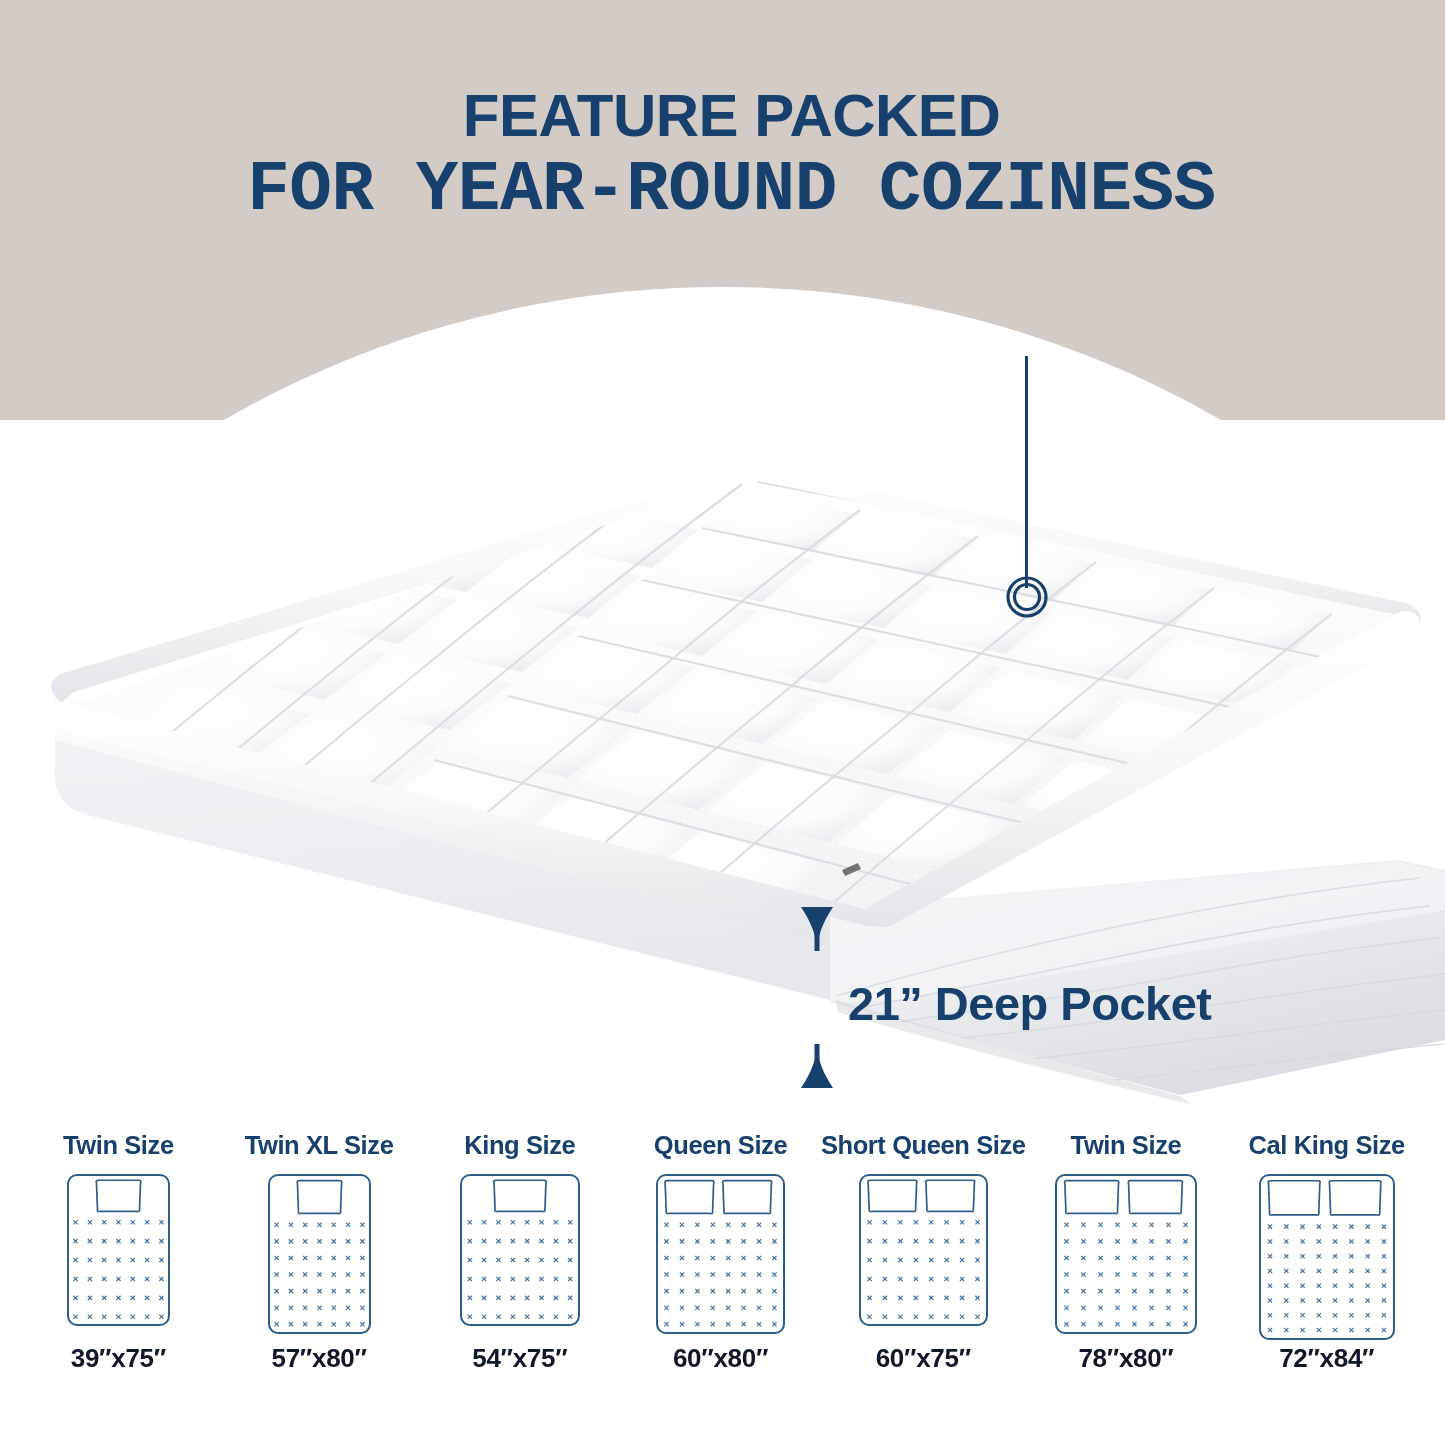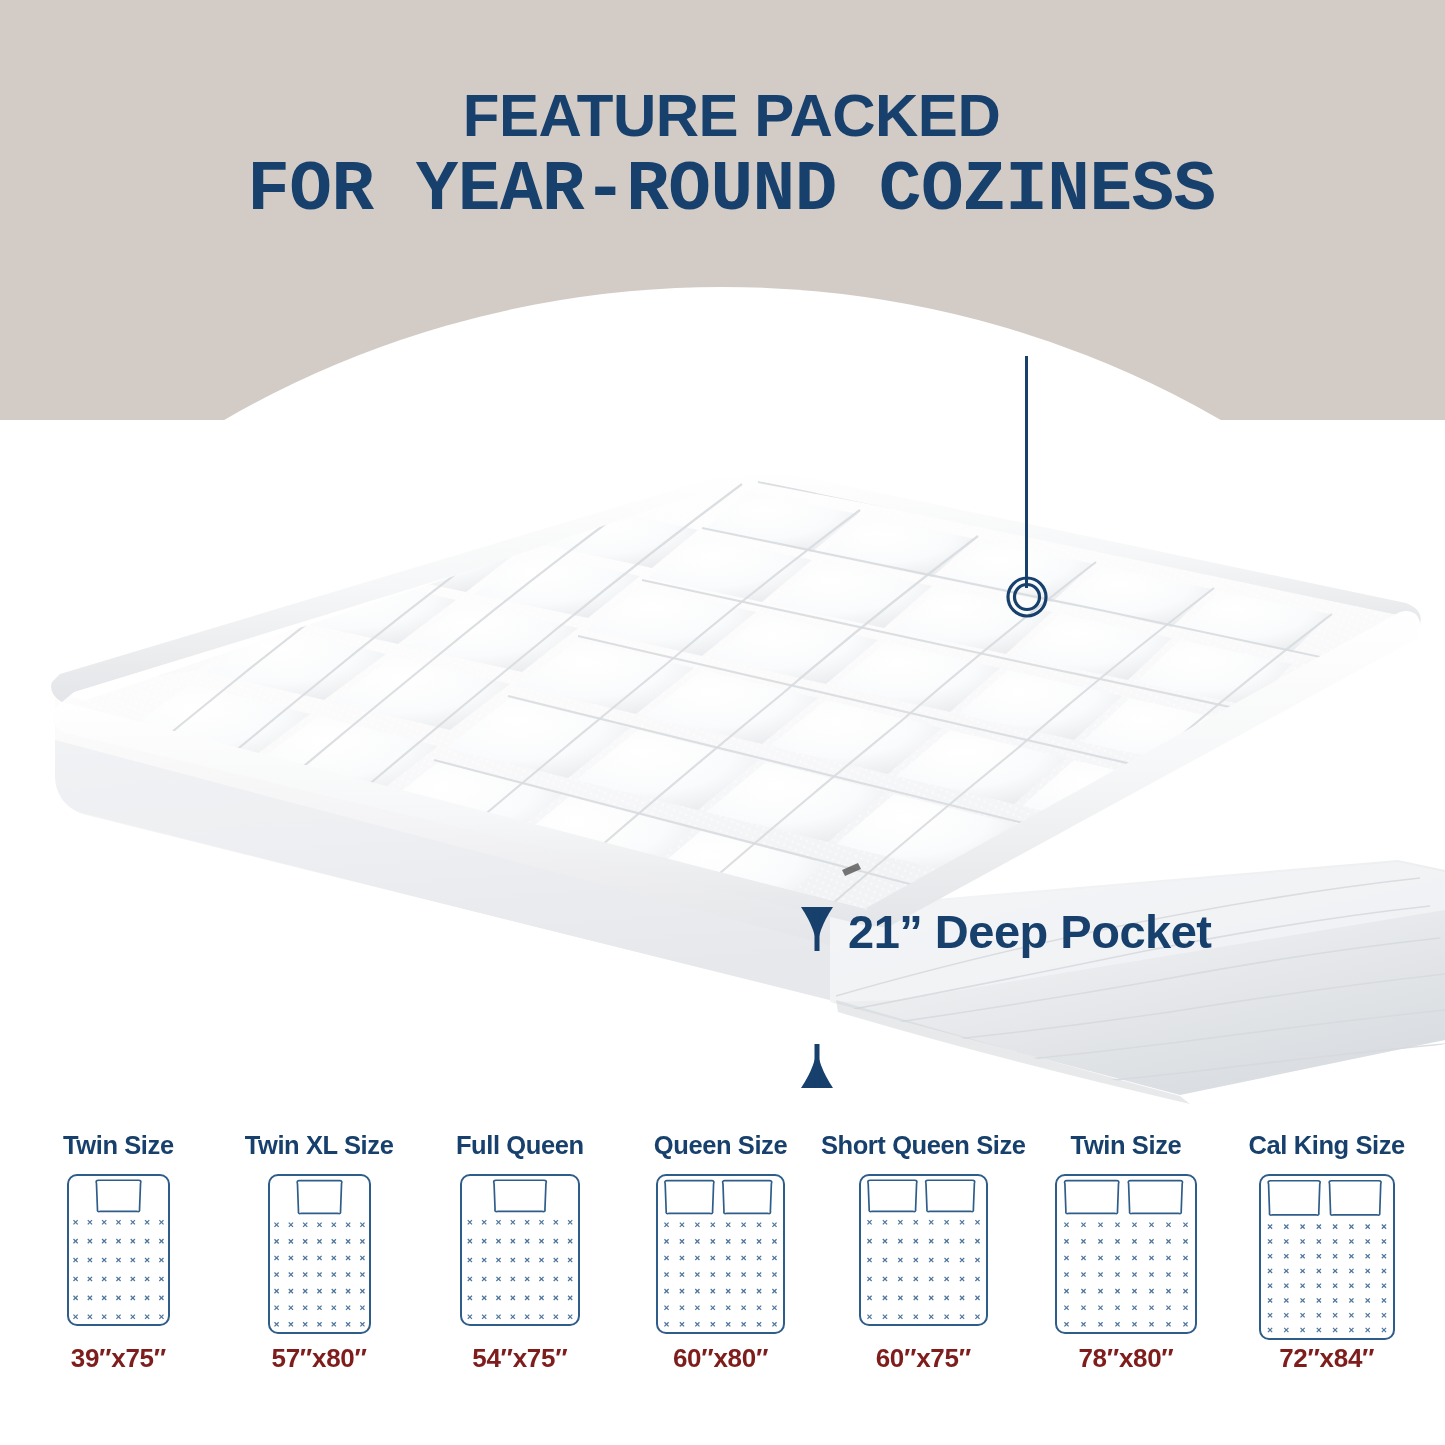--- a/index.html
+++ b/index.html
@@ -43,41 +43,41 @@
   #cover-dot{
     position:absolute;left:1005px;top:575px;width:44px;height:44px;
   }
 
   
   #mattress{position:absolute;left:0px;top:440px;width:1445px;height:690px;}
 
   
   #pocket-arrow{position:absolute;left:795px;top:905px;width:44px;height:185px;}
   #pocket-label{
-    position:absolute;left:848px;top:904px;
+    position:absolute;left:848px;top:976px;
     color:#17406d;font-size:47px;font-weight:bold;letter-spacing:-0.5px;
   }
 
   
   #sizes{
     position:absolute;left:0;top:1128px;width:1445px;height:300px;
     display:flex;justify-content:space-between;
     padding:0 18px;box-sizing:border-box;
   }
   .size-cell{
     flex:1 1 0;display:flex;flex-direction:column;align-items:center;
   }
   .size-title{
     color:#17406d;font-size:25.5px;font-weight:bold;
     white-space:nowrap;letter-spacing:-0.4px;
     height:34px;line-height:34px;
   }
   .size-icon{margin-top:9px;height:160px;display:flex;align-items:flex-start;justify-content:center;}
   .size-dim{
-    color:#7f1d1d;font-size:26px;font-weight:bold;
+    color:#0f172a;font-size:26px;font-weight:bold;
     white-space:nowrap;margin-top:12px;letter-spacing:-0.3px;
   }
 </style>
 </head>
 <body>
 
 <div id="banner">
   <div id="banner-arc"></div>
   <div id="headline">
     <span>FEATURE PACKED</span>
@@ -464,21 +464,21 @@
             <line x1="81.01666666666667" y1="151.21" x2="85.21666666666665" y2="155.41"></line>
             <line x1="85.21666666666665" y1="151.21" x2="81.01666666666667" y2="155.41"></line>
             <line x1="95.325" y1="151.21" x2="99.52499999999999" y2="155.41"></line>
             <line x1="99.52499999999999" y1="151.21" x2="95.325" y2="155.41"></line>
           </g>
         </svg>
       </div>
       <div class="size-dim">57″x80″</div>
     </div>
     <div class="size-cell">
-      <div class="size-title">Full Queen</div>
+      <div class="size-title">King Size</div>
       <div class="size-icon">
         <svg viewBox="0 0 126 158" width="126" height="158">
           <rect x="4" y="4" width="118" height="150" rx="9" ry="9" fill="#ffffff" stroke="#2f5d8a" stroke-width="2"></rect>
           <path d="M 39.06 9.25 L 86.94 9.25 Q 90.14 9.25 88.94 12.45 L 87.94 38.3 Q 88.64 41.5 84.94 40.3 L 41.06 40.3 Q 37.36 41.5 38.06 38.3 L 37.06 12.45 Q 35.86 9.25 39.06 9.25 Z" fill="#ffffff" stroke="#2f5d8a" stroke-width="1.7"></path>
           <g stroke="#2f5d8a" stroke-width="1.25" opacity="0.85">
             <line x1="10.75" y1="49.15" x2="14.95" y2="53.35"></line>
             <line x1="14.95" y1="49.15" x2="10.75" y2="53.35"></line>
             <line x1="25.07857142857143" y1="49.15" x2="29.278571428571432" y2="53.35"></line>
             <line x1="29.278571428571432" y1="49.15" x2="25.07857142857143" y2="53.35"></line>
             <line x1="39.40714285714286" y1="49.15" x2="43.60714285714286" y2="53.35"></line>

